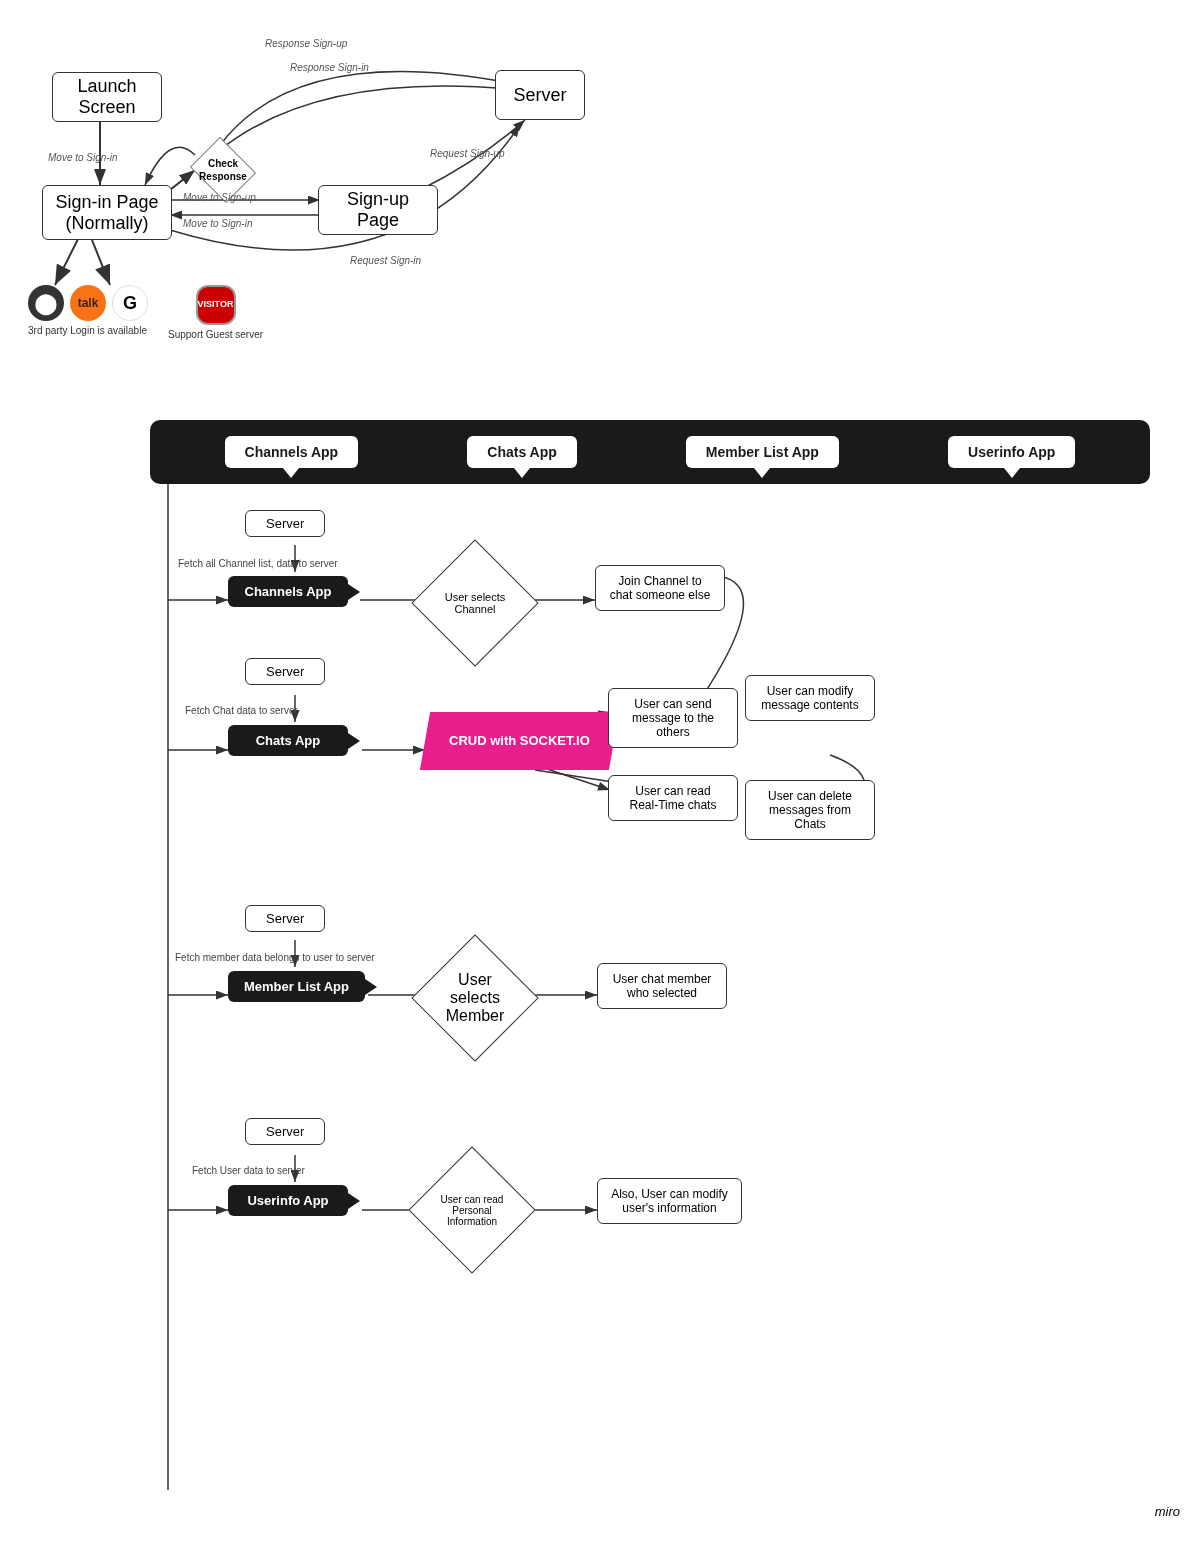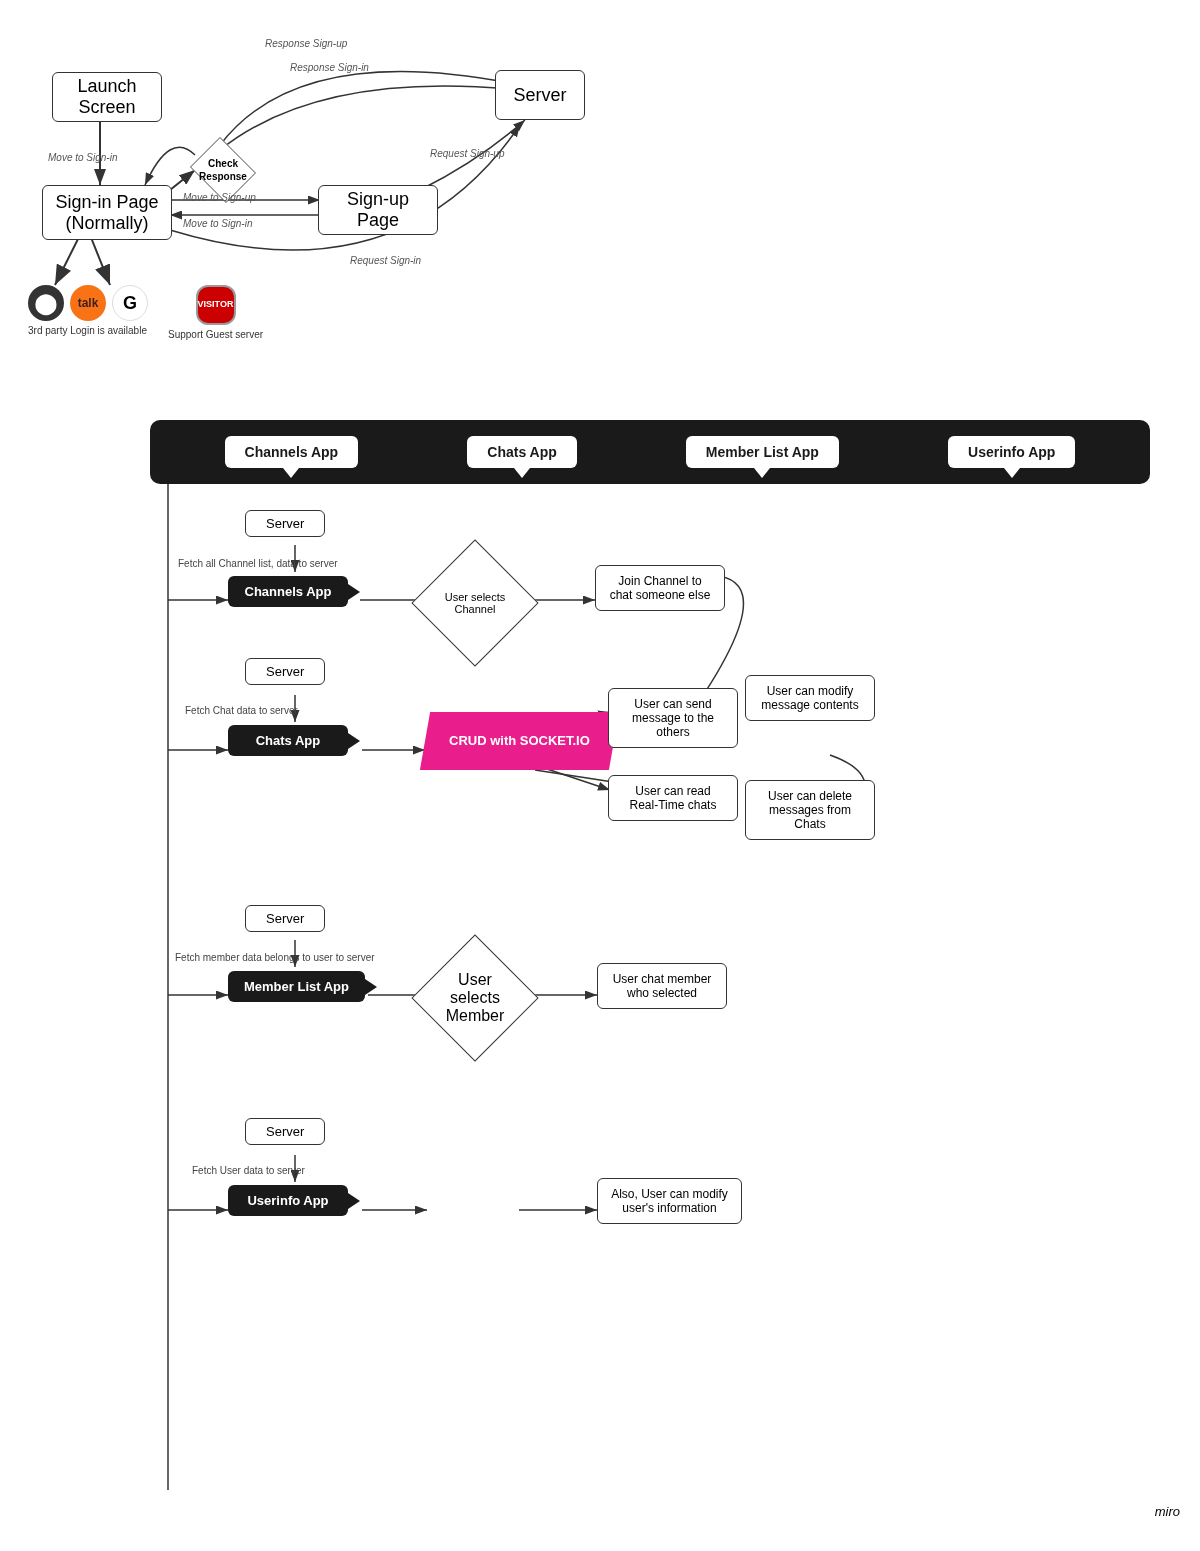--- a/index.html
+++ b/index.html
@@ -443,20 +443,29 @@
   </div>
 
   <div class="small-label" style="left:192px; top:1165px;">
     <span>Fetch User data to server</span>
   </div>
 
   <div class="app-box" style="left:228px; top:1185px;">
     <span>Userinfo App</span>
   </div>
 
+  <div class="diamond-wrap" style="left:427px; top:1165px;">
+    <div class="diamond-shape"></div>
+    <div class="diamond-text" style="width:90px;height:90px;font-size:10px;">
+      <span>User can
+read
+Personal
+Information</span>
+    </div>
+  </div>
 
   <div class="white-box" style="left:597px; top:1178px; width:145px;">
     <span>Also, User can modify
 user's information</span>
   </div>
 
   <div class="watermark">
     <span>miro</span>
   </div>
 

